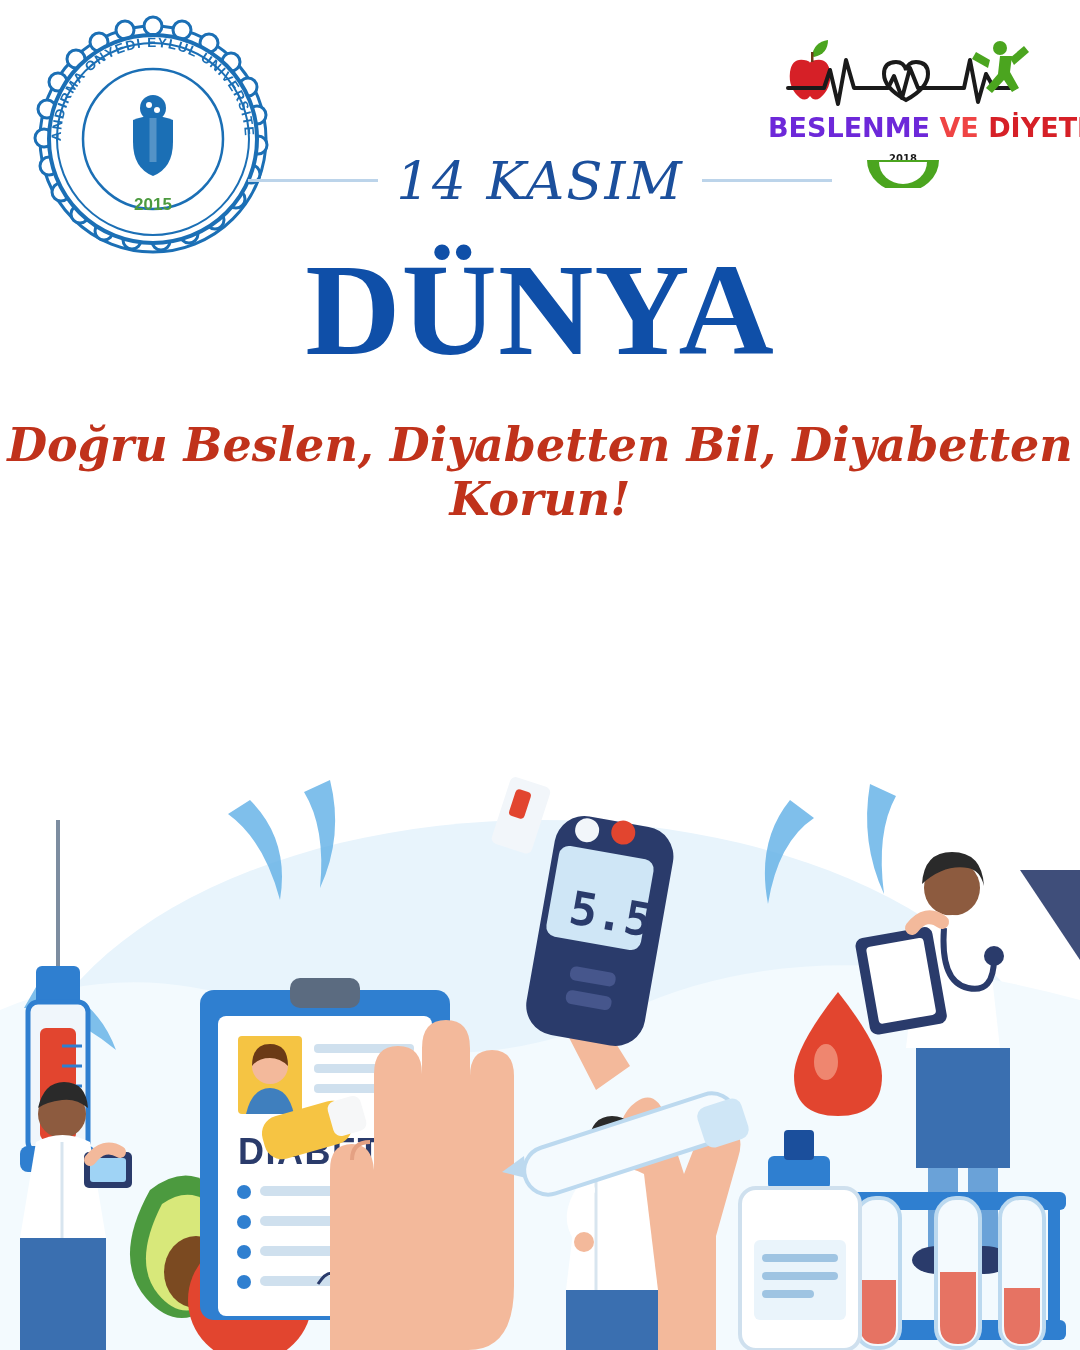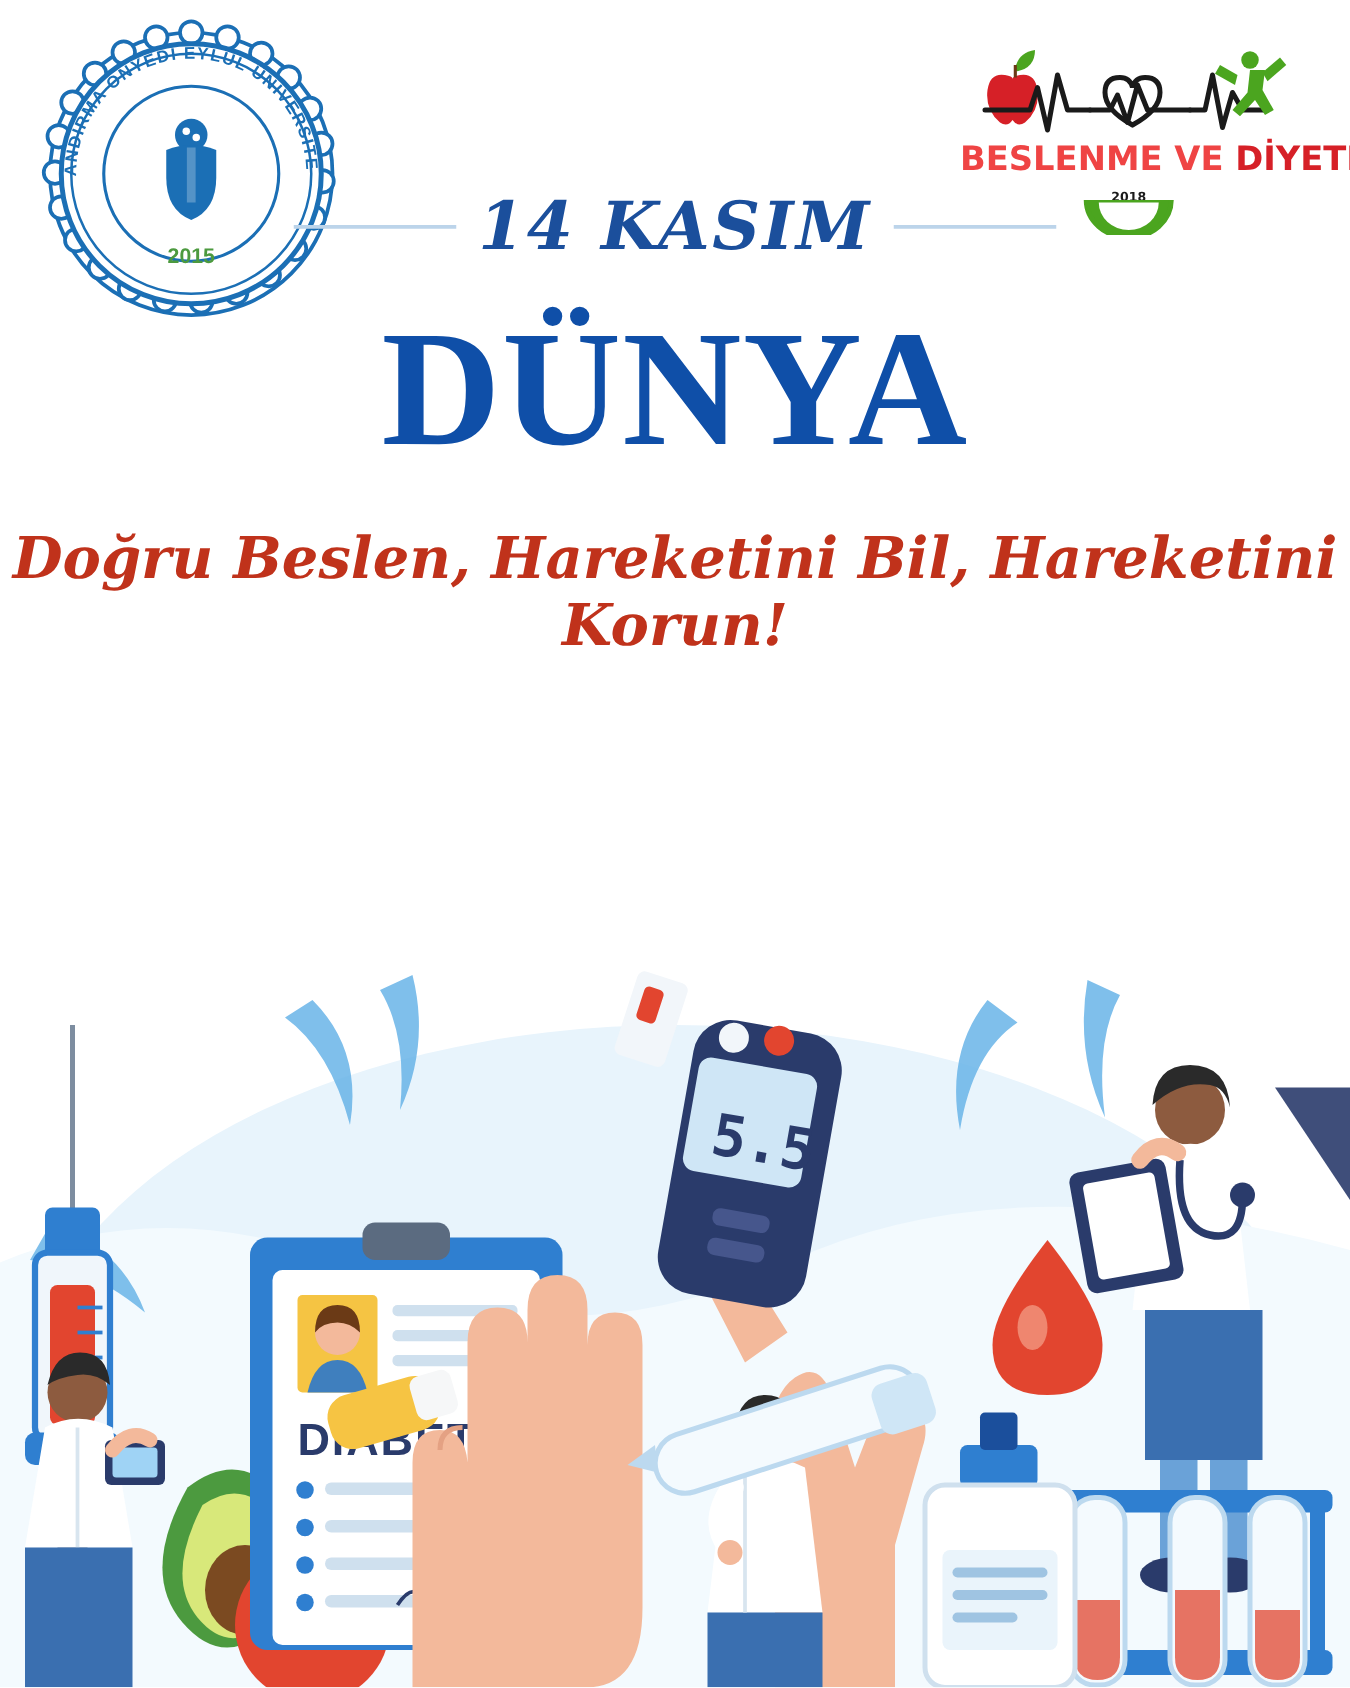--- a/index.html
+++ b/index.html
@@ -47,21 +47,21 @@
     height: 80px;
   }
   .club-title {
     font-family: "DejaVu Sans", sans-serif;
     font-weight: bold;
     font-size: 27px;
     letter-spacing: 0px;
     white-space: nowrap;
     margin-top: 2px;
   }
-  .club-title .w1 { color: #ef4444; }
+  .club-title .w1 { color: #6d28d9; }
   .club-title .w2 { color: #ef4444; }
   .club-title .w3 { color: #d62027; }
   .club-sub {
     font-family: "DejaVu Sans", sans-serif;
     font-weight: bold;
     font-size: 26px;
     color: #1a1a1a;
     margin-top: 6px;
     letter-spacing: 0.5px;
   }
@@ -87,21 +87,21 @@
     justify-content: center;
     gap: 18px;
   }
   .kasim-rule {
     height: 3px;
     background: #bcd4ea;
     width: 130px;
   }
   .kasim {
     font-family: "DejaVu Serif", serif;
-    font-weight: bold;
+    font-weight: normal;
     font-style: italic;
     font-size: 53px;
     color: #1b4f9c;
     letter-spacing: 2px;
     white-space: nowrap;
   }
   .big-line {
     font-family: "Liberation Serif", serif;
     font-weight: bold;
     color: #0f4fa8;
@@ -229,21 +229,21 @@
     </svg>
   </div>
 
   <div class="headline">
     <div class="kasim-row">
       <div class="kasim-rule"></div>
       <div class="kasim">14 KASIM</div>
       <div class="kasim-rule"></div>
     </div>
     <div class="big-line big-1">DÜNYA</div>
-    <div class="slogan">Doğru Beslen, Hareketini Bil, Hareketini Korun!</div>
+    <div class="slogan">Doğru Beslen, Diyabetten Bil, Diyabetten Korun!</div>
   </div>
 
   <div class="illustration">
     <svg viewBox="0 0 1080 590" width="1080" height="590" aria-hidden="true">
 
       <ellipse cx="540" cy="360" rx="520" ry="300" fill="#e8f4fc"></ellipse>
       <path d="M0,250 q140,-60 300,10 q160,70 330,-10 q180,-84 450,-10 L1080,590 L0,590 Z" fill="#f3fafe"></path>
 
       <g fill="#69b4e8" opacity="0.85">
         <path d="M250,40 q40,40 30,100 q-16,-60 -52,-86 z"></path>

